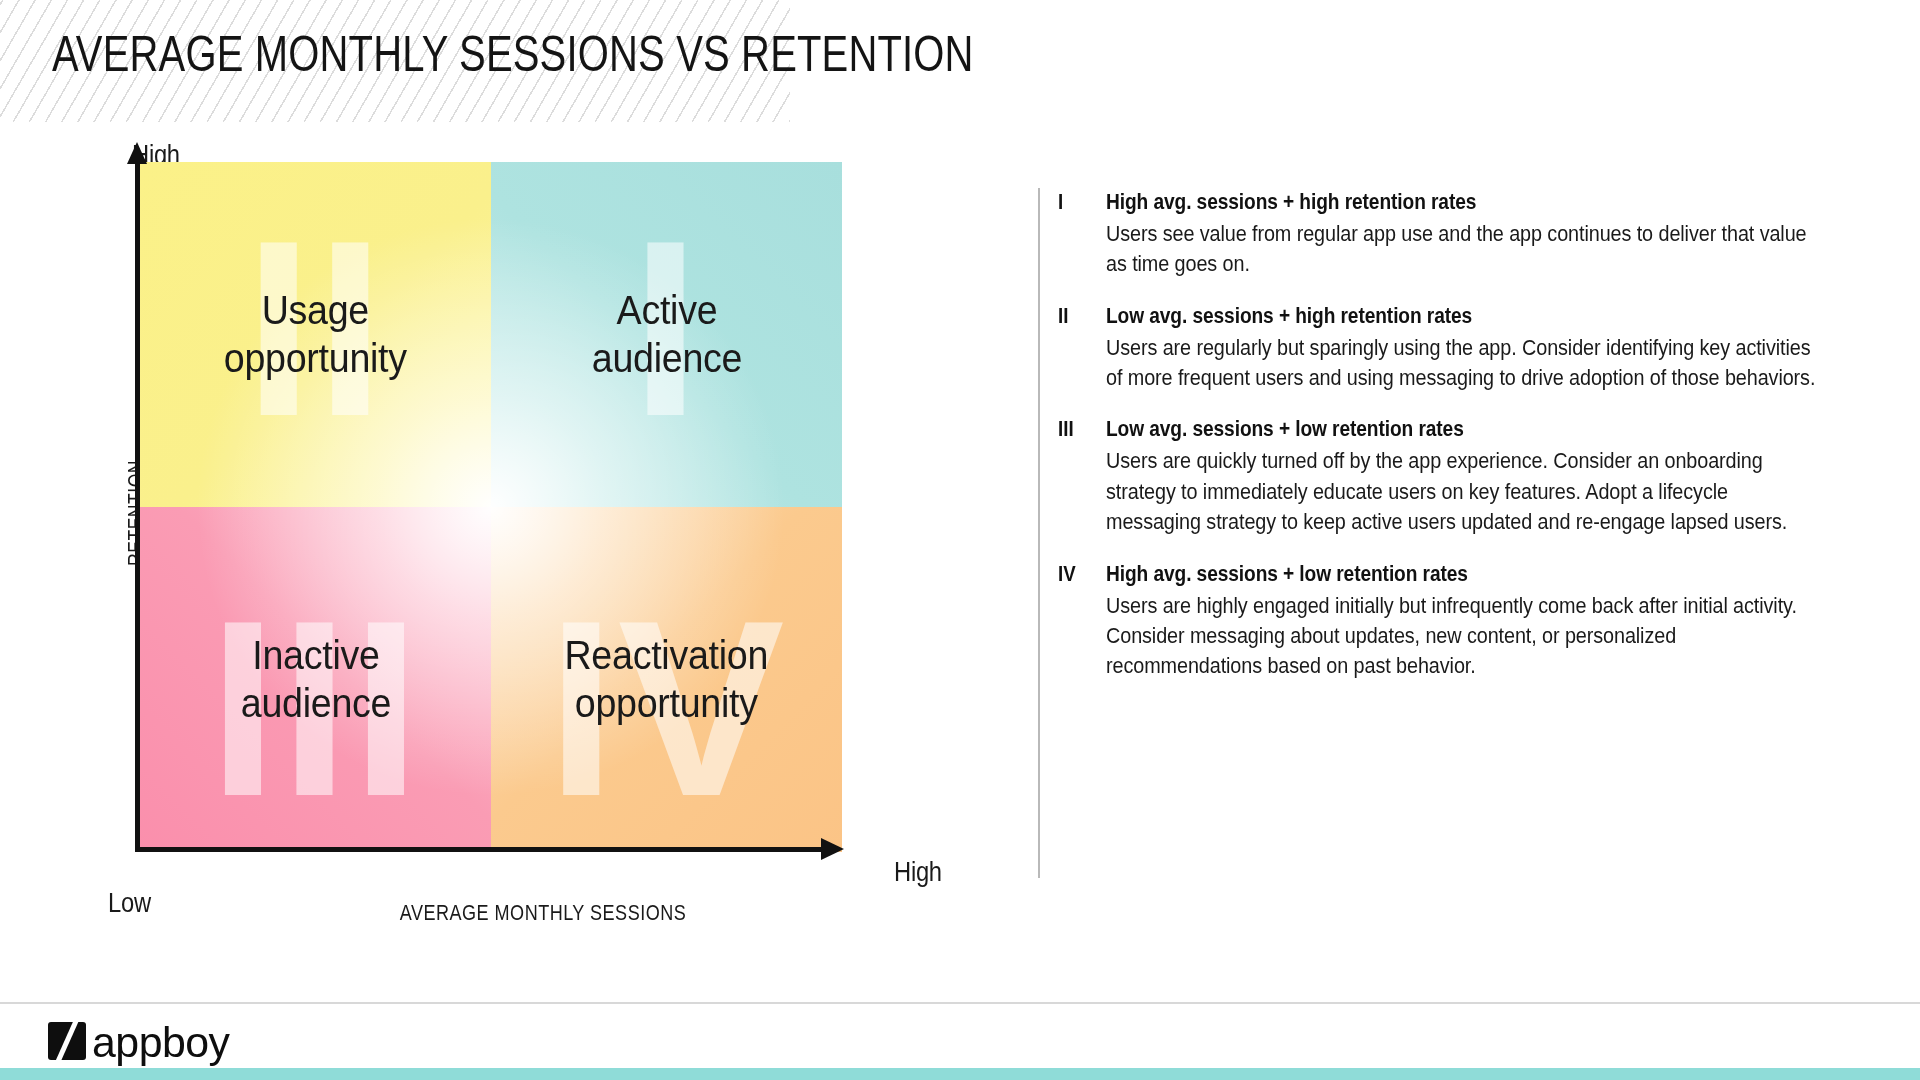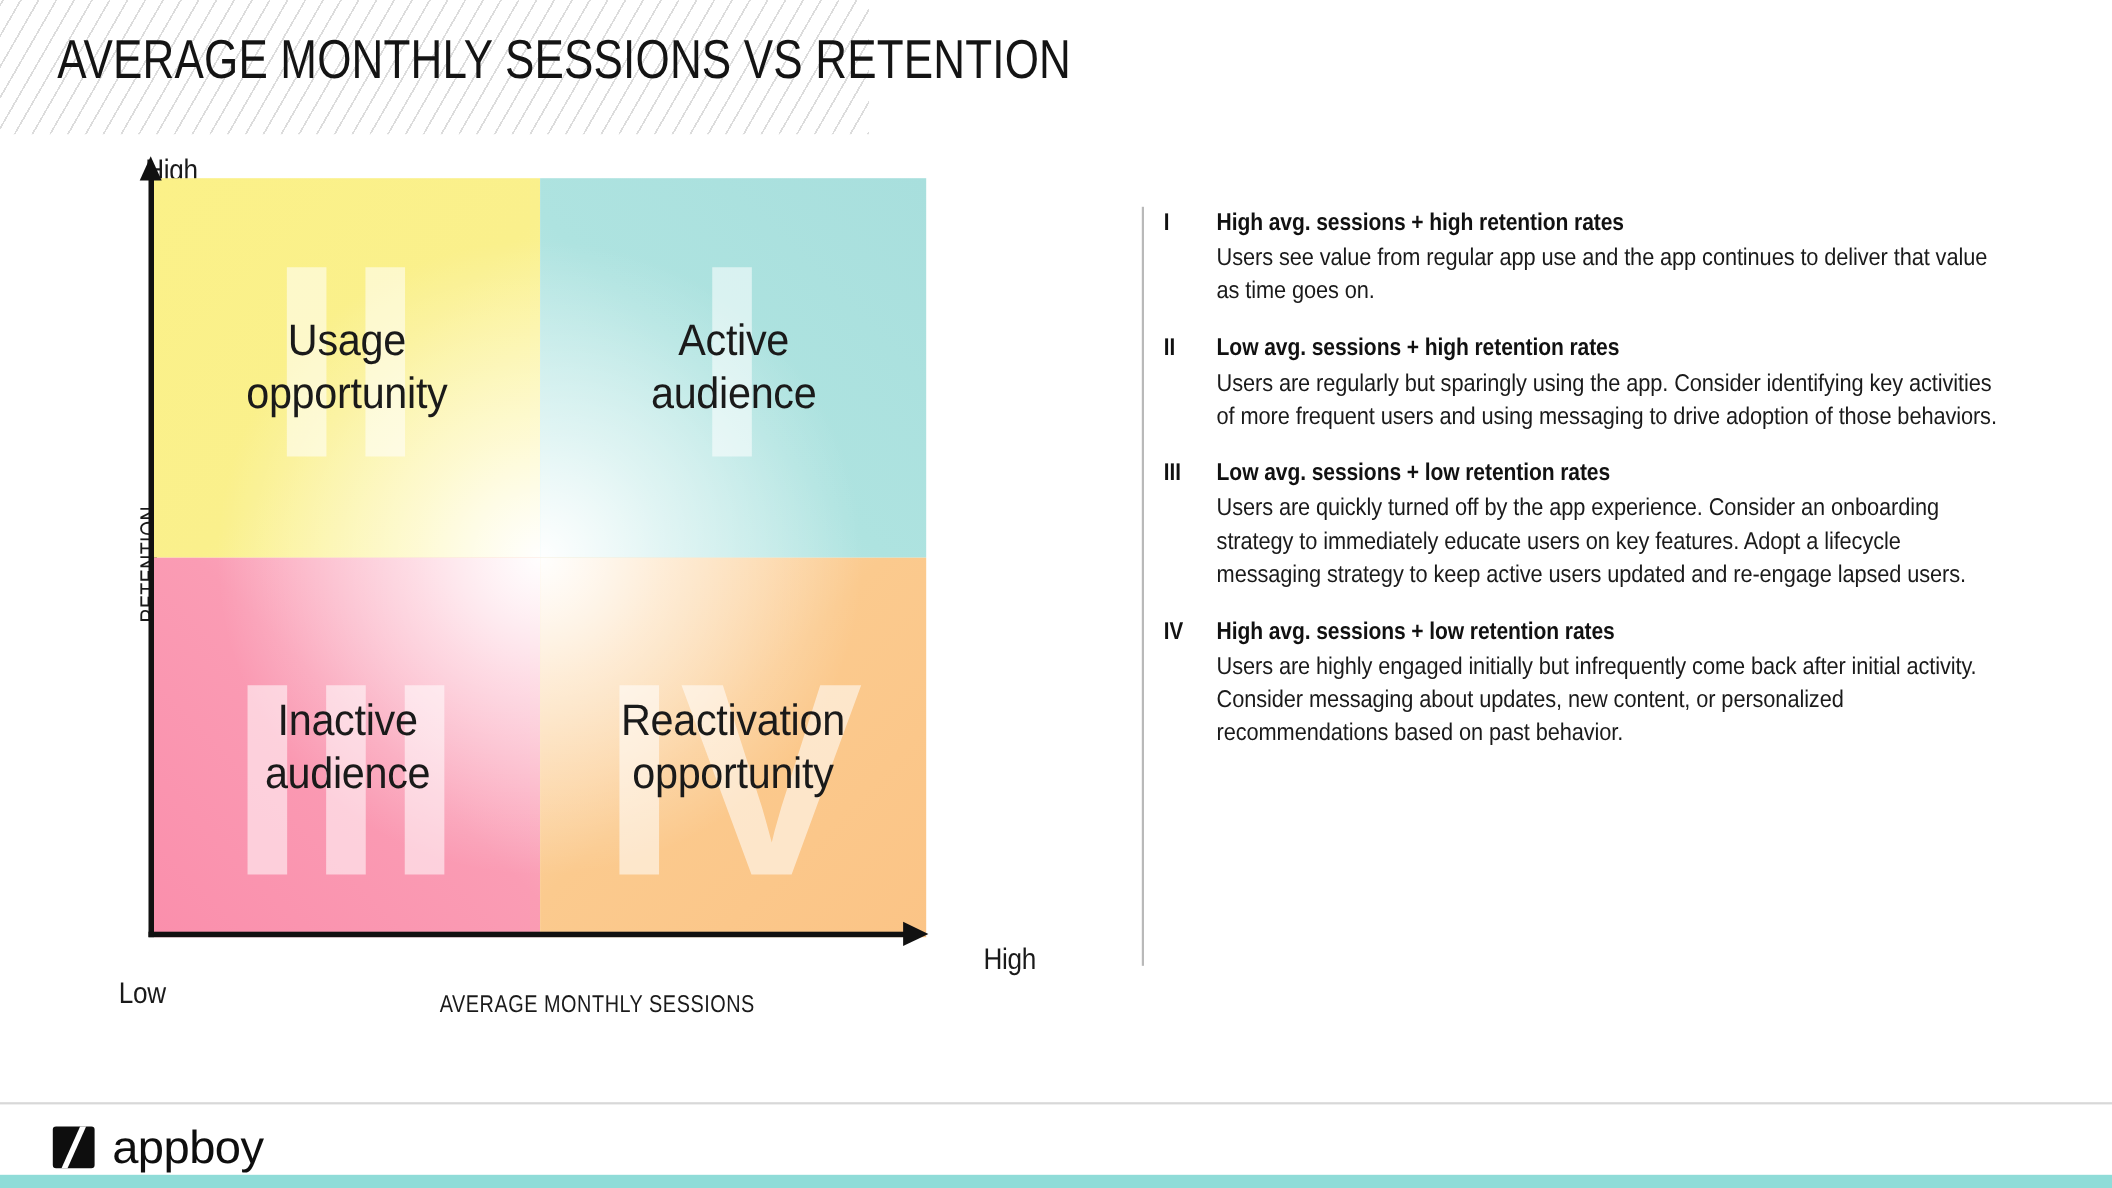--- a/index.html
+++ b/index.html
@@ -304,22 +304,21 @@
     width: 1920px;
     height: 1.5px;
     background: #d8d8d8;
   }
 
   #logo {
     position: absolute;
     left: 48px;
     top: 1022px;
     display: flex;
-    align-items: center;
-    gap: 16px;
+    gap: 6px;
   }
 
   #logo-mark {
     position: relative;
     width: 38px;
     height: 38px;
     background: #0e0e0e;
     border-radius: 3px;
     overflow: hidden;
   }

